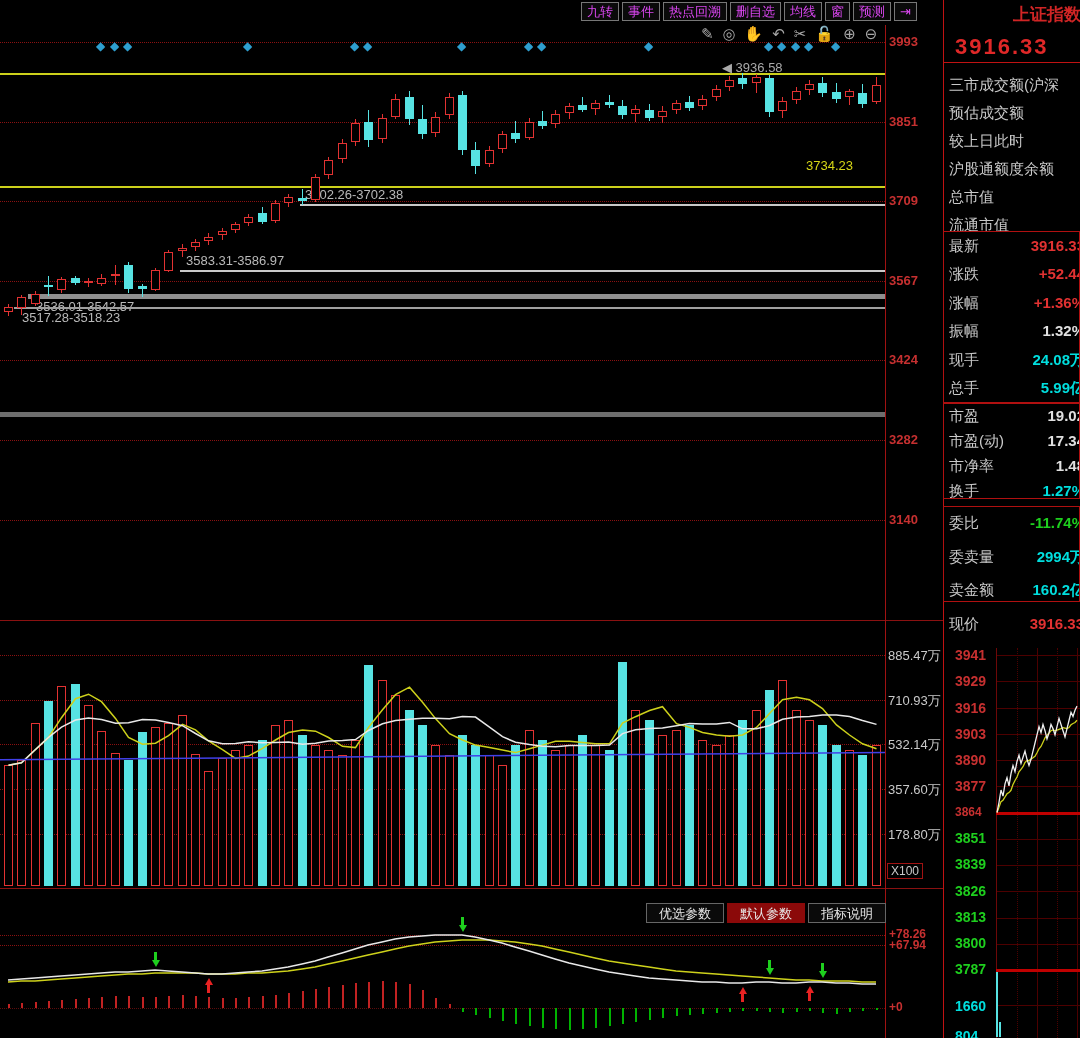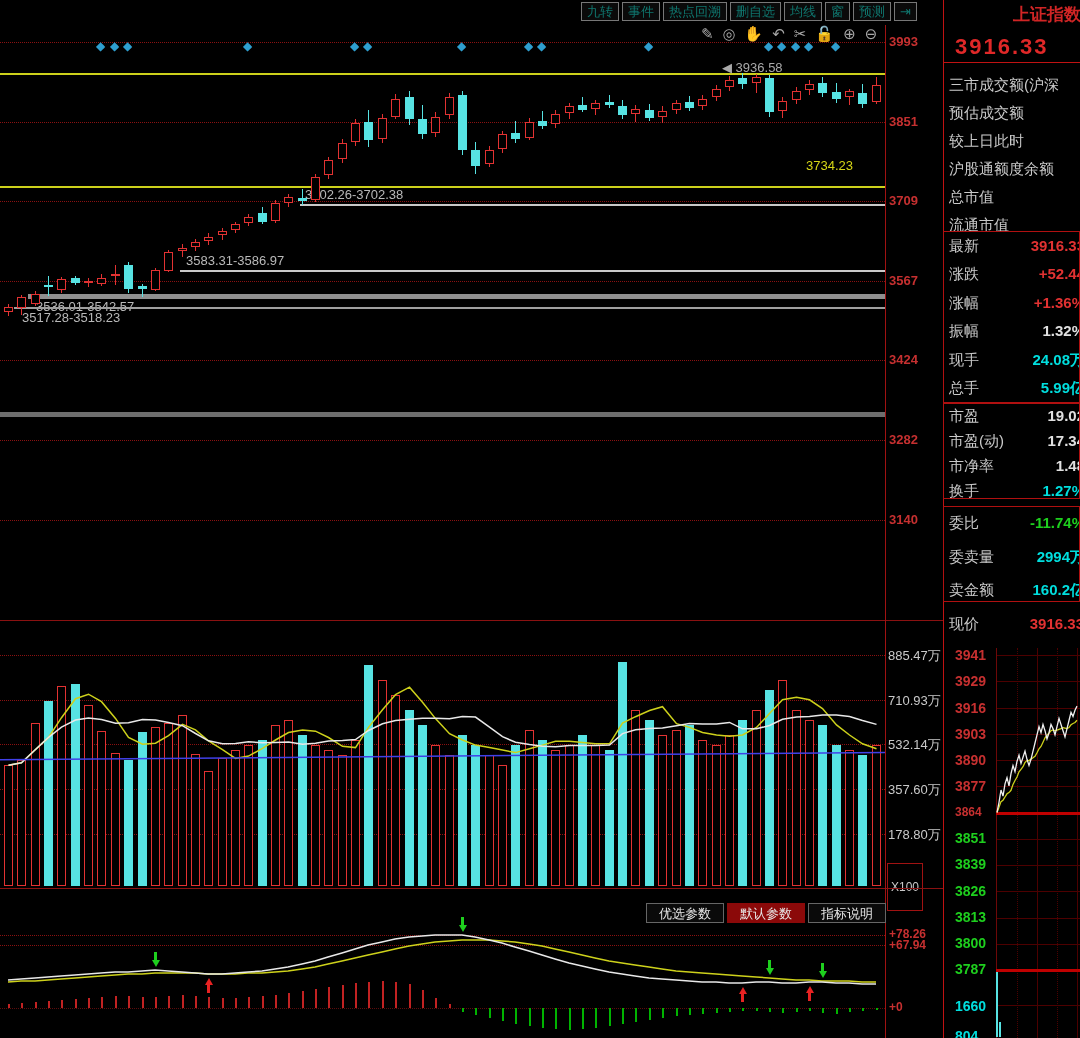--- a/index.html
+++ b/index.html
@@ -9,21 +9,21 @@
   .hline{position:absolute;height:0;border-top:1px solid #8a1111;}
   .vline{position:absolute;width:0;border-left:1px solid #8a1111;}
   .dot{border-top-style:dotted;}
   .axis-red{position:absolute;color:#c63030;font-size:13px;font-weight:bold;white-space:nowrap;}
   .axis-white{position:absolute;color:#c9c9c9;font-size:13px;white-space:nowrap;}
   .gray-label{position:absolute;color:#b9b9b9;font-size:13px;white-space:nowrap;}
   .diamond{position:absolute;color:#2e9fd0;font-size:12px;line-height:12px;}
   .wick{position:absolute;width:1px;}
   .body-up{position:absolute;border:1px solid #e23232;background:#000;box-sizing:border-box;}
   .body-dn{position:absolute;background:#57e3e3;}
-  .tbtn{border:1px solid #777;background:#0a0a0a;color:#0f766e;font-size:13px;line-height:17px;
+  .tbtn{border:1px solid #777;background:#0a0a0a;color:#d946ef;font-size:13px;line-height:17px;
         padding:0 5px;white-space:nowrap;}
   .ticon{color:#a8a8a8;font-size:15px;line-height:15px;}
   .tab{position:absolute;width:78px;height:20px;line-height:20px;text-align:center;color:#e8e8e8;
        font-size:13px;background:#0a0a0a;border:1px solid #666;box-sizing:border-box;}
   .tab.active{background:#8b0909;border-color:#8b0909;}
   .qlabel{position:absolute;color:#c9c9c9;font-size:15px;white-space:nowrap;}
   .qvalue{position:absolute;font-size:15px;font-weight:bold;white-space:nowrap;right:-4px;}
   .c-red{color:#e23232;} .c-cyan{color:#00dede;} .c-white{color:#e0e0e0;} .c-green{color:#1ecf1e;}
   .box{position:absolute;border:1px solid #b01010;box-sizing:border-box;}
   .arrow{position:absolute;width:9px;}
@@ -237,21 +237,21 @@
       <div class="hline dot" style="left: 0px; top: 35px; width: 885px;"></div>
       <div class="axis-white" style="left: 888px; top: 27px;">885.47万</div>
       <div class="hline dot" style="left: 0px; top: 79.7px; width: 885px;"></div>
       <div class="axis-white" style="left: 888px; top: 71.7px;">710.93万</div>
       <div class="hline dot" style="left: 0px; top: 124.4px; width: 885px;"></div>
       <div class="axis-white" style="left: 888px; top: 116.4px;">532.14万</div>
       <div class="hline dot" style="left: 0px; top: 169.1px; width: 885px;"></div>
       <div class="axis-white" style="left: 888px; top: 161.1px;">357.60万</div>
       <div class="hline dot" style="left: 0px; top: 213.8px; width: 885px;"></div>
       <div class="axis-white" style="left: 888px; top: 205.8px;">178.80万</div>
-      <div class="axis-white" style="left: 887px; top: 243px; border: 1px solid rgb(160, 18, 18); padding: 16px 3px; font-size: 12px;">X100</div>
+      <div class="axis-white" style="left: 887px; top: 243px; border: 1px solid rgb(160, 18, 18); padding: 0px 3px; font-size: 12px;">X100</div>
       <div class="body-up" style="left: 4px; top: 145.195px; width: 9px; height: 120.805px;"></div>
       <div class="body-up" style="left: 17px; top: 140.161px; width: 9px; height: 125.839px;"></div>
       <div class="body-up" style="left: 31px; top: 103.164px; width: 9px; height: 162.836px;"></div>
       <div class="body-dn" style="left: 44px; top: 81.2685px; width: 9px; height: 184.732px;"></div>
       <div class="body-up" style="left: 57px; top: 66.1678px; width: 9px; height: 199.832px;"></div>
       <div class="body-dn" style="left: 71px; top: 64.1544px; width: 9px; height: 201.846px;"></div>
       <div class="body-up" style="left: 84px; top: 85.2953px; width: 9px; height: 180.705px;"></div>
       <div class="body-up" style="left: 97px; top: 111.218px; width: 9px; height: 154.782px;"></div>
       <div class="body-up" style="left: 111px; top: 133.114px; width: 9px; height: 132.886px;"></div>
       <div class="body-dn" style="left: 124px; top: 140.161px; width: 9px; height: 125.839px;"></div>

